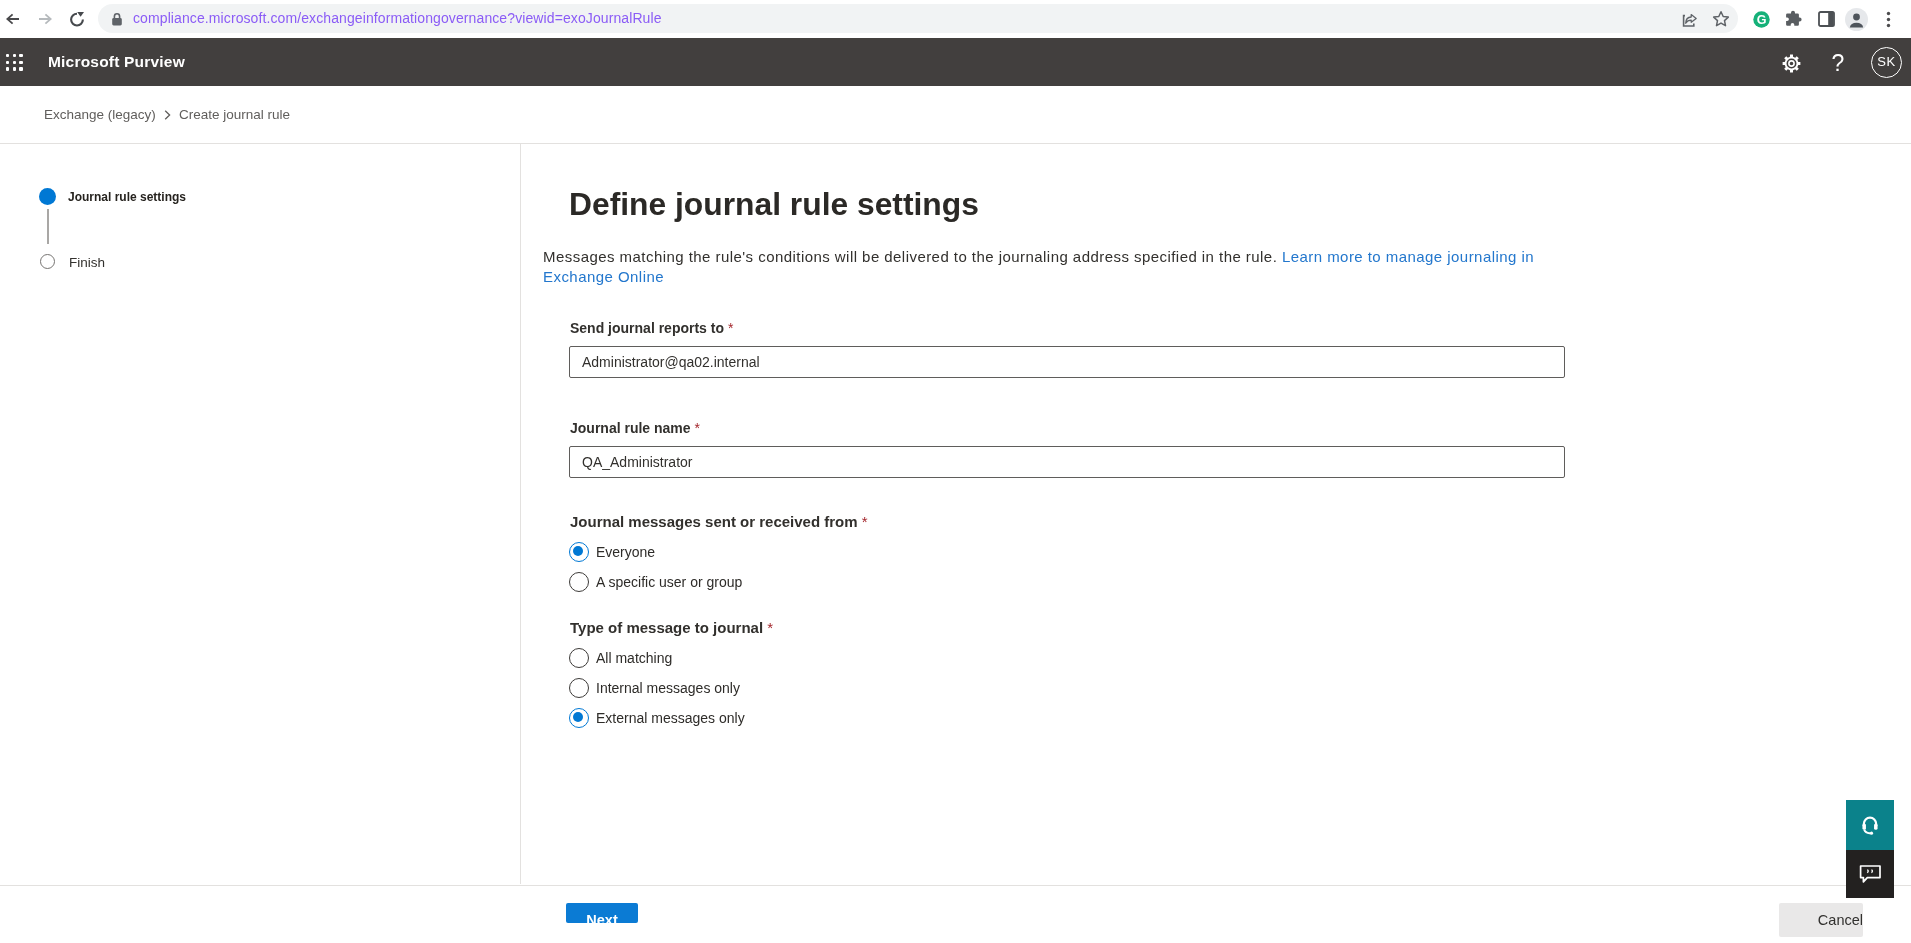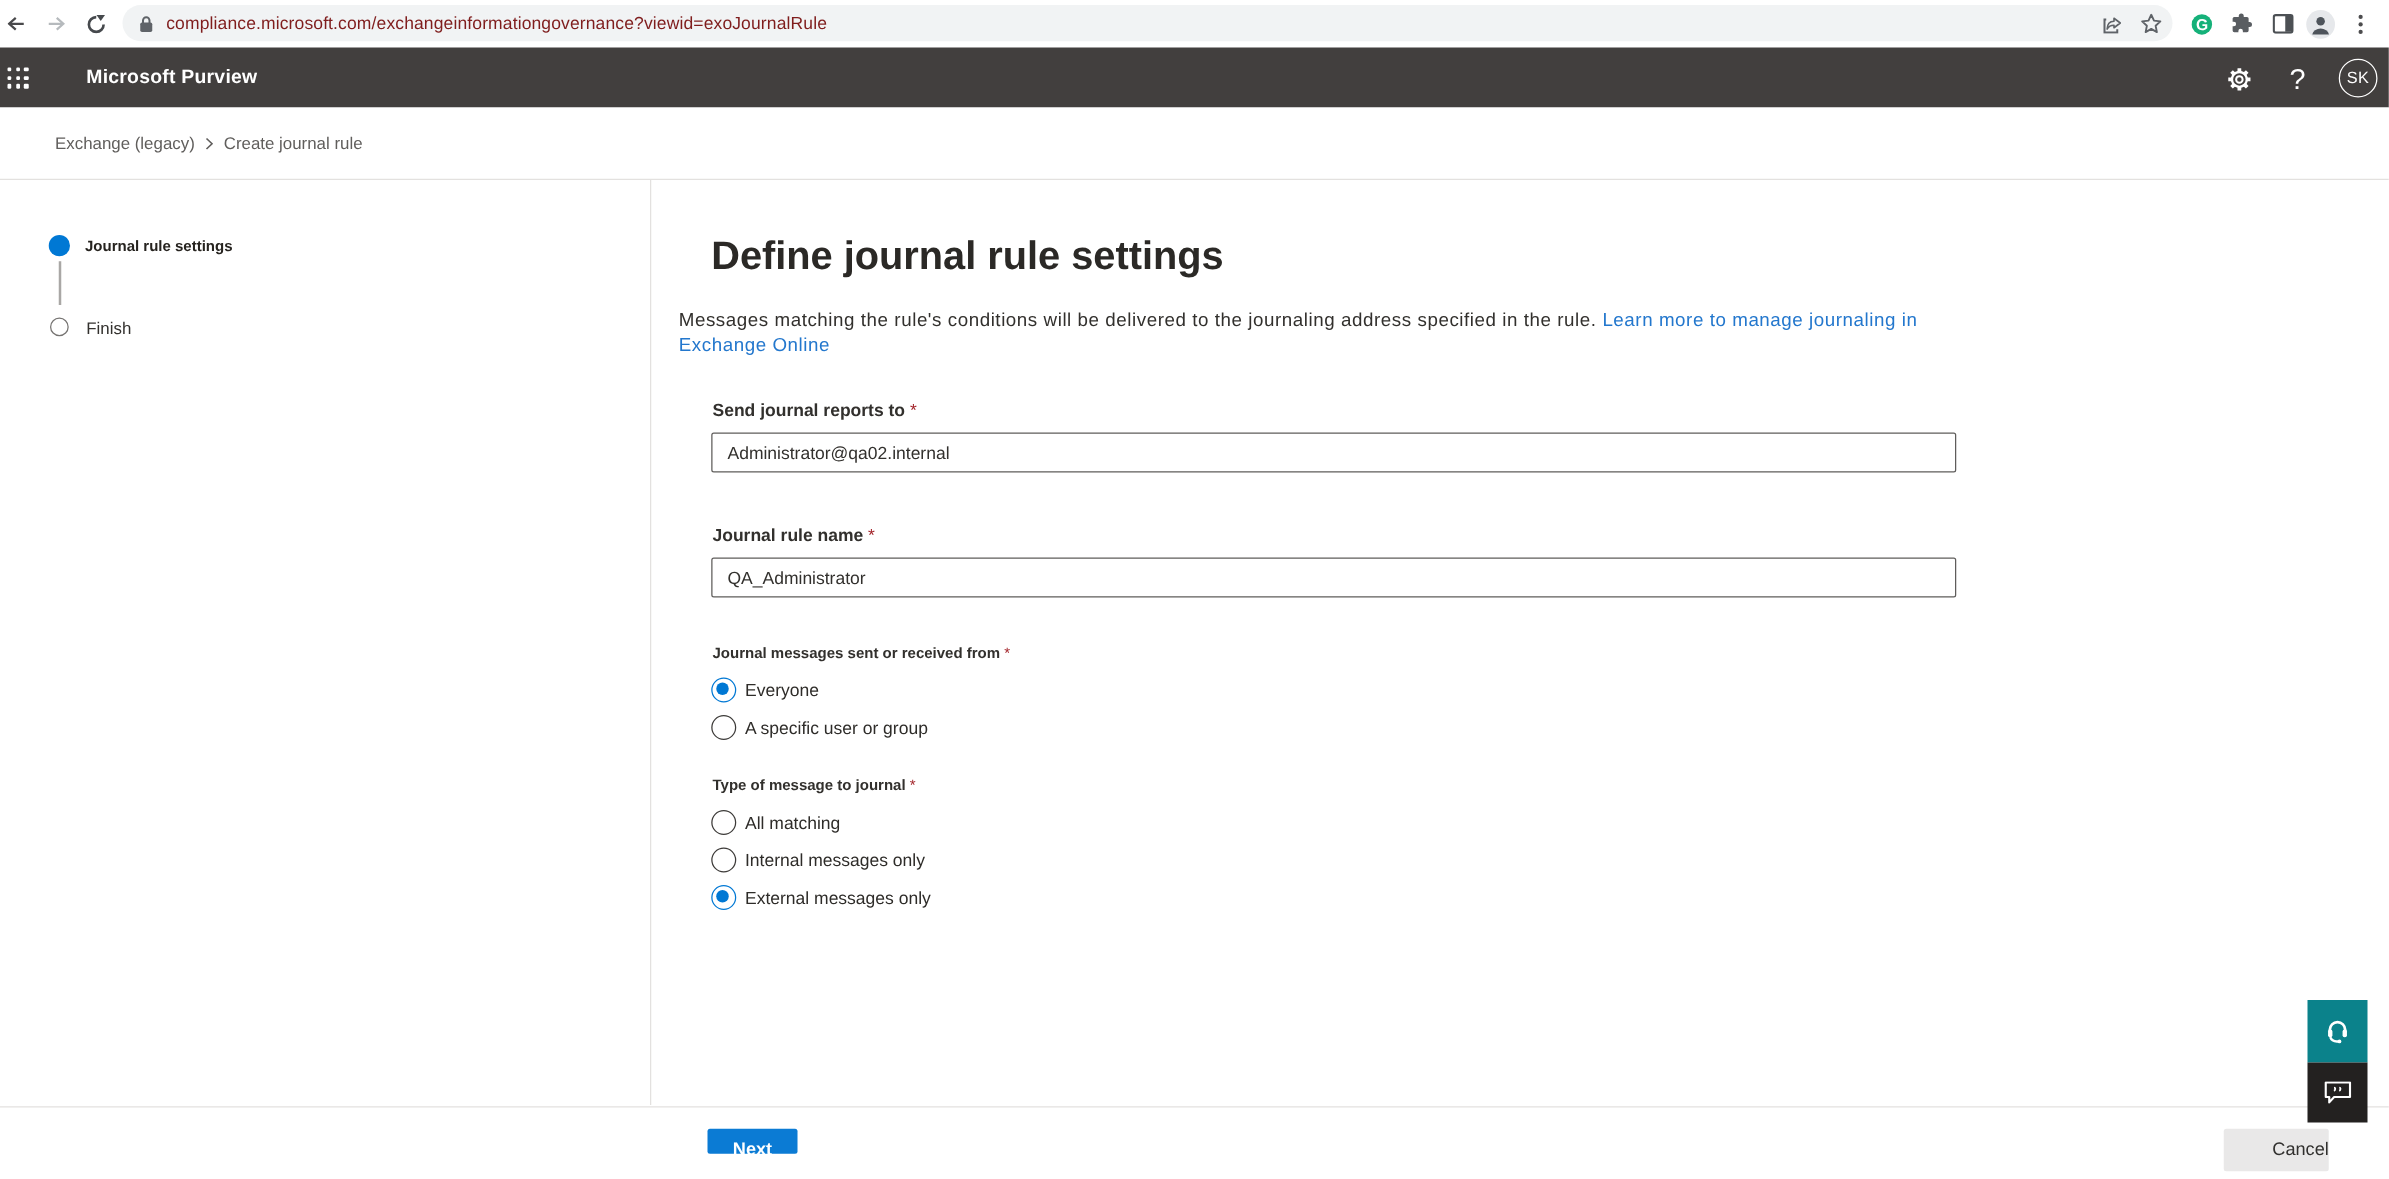--- a/index.html
+++ b/index.html
@@ -5,30 +5,30 @@
 * { margin:0; padding:0; box-sizing:border-box; }
 html,body { width:1911px; height:943px; overflow:hidden; background:#fff;
   font-family:"Liberation Sans", sans-serif; }
 .abs { position:absolute; }
 
 
 #toolbar { position:absolute; left:0; top:0; width:1911px; height:38px; background:#fff; }
 #pill { position:absolute; left:98px; top:4px; width:1640px; height:29px;
   background:#f1f3f4; border-radius:15px; }
 #url { position:absolute; left:133px; top:0; height:46px; line-height:37px;
-  font-size:14px; color:#7f1d1d; letter-spacing:0.1px; }
+  font-size:14px; color:#8b5cf6; letter-spacing:0.1px; }
 
 
 #appbar { position:absolute; left:0; top:38px; width:1911px; height:48px; background:#423f3e; }
 #waffle { position:absolute; left:6px; top:16px; width:17px; height:17px;
   display:grid; grid-template-columns:repeat(3,3.4px); grid-template-rows:repeat(3,3.4px);
   gap:3.3px; }
 #waffle i { background:#fff; border-radius:1px; }
 #brand { position:absolute; left:48px; top:0; height:48px; line-height:48px;
-  color:#fff; font-size:15.5px; font-weight:700; letter-spacing:0.2px;margin-left:21px; }
+  color:#fff; font-size:15.5px; font-weight:700; letter-spacing:0.2px; }
 #sk { position:absolute; left:1871px; top:9px; width:31px; height:31px; border-radius:50%;
   border:1.6px solid #fff; color:#fff; font-size:13px; text-align:center; line-height:28px;
   letter-spacing:0.5px; }
 #helpq { position:absolute; left:1828px; top:0px; width:20px; height:48px; color:#fff;
   font-size:23px; font-weight:400; text-align:center; line-height:50px; }
 
 
 #crumbbar { position:absolute; left:0; top:86px; width:1911px; height:58px; background:#fff;
   border-bottom:1px solid #e3e1df;padding-left:40px; }
 #crumbbar .bc { position:absolute; top:0; height:57px; line-height:57px; font-size:13.5px;
@@ -46,21 +46,21 @@
   border-radius:50%; background:#fff; border:1.8px solid #767472; }
 #step2txt { position:absolute; left:69px; top:255px; font-size:13.5px; line-height:16px; color:#33312e; }
 
 
 #h1 { position:absolute; left:569px; top:184px; font-size:31.8px; line-height:40px; font-weight:700;
   color:#2b2926; letter-spacing:0; }
 #desc { position:absolute; left:543px; top:246.6px; font-size:15px; line-height:20.4px;
   letter-spacing:0.45px; color:#32302d; }
 #desc a { color:#2377cd; text-decoration:none; }
 .flabel { position:absolute; left:570px; font-size:14px; line-height:20px; font-weight:700; color:#32302d; }
-.flabel.gl { font-size:12px; }
+.flabel.gl { font-size:15px; }
 .flabel .req { color:#a4262c; font-weight:400; }
 .tinput { position:absolute; left:569px; width:996px; height:32px; border:1px solid #5f5d5b;
   border-radius:2px; background:#fff; font-size:14px; color:#32302d; line-height:30px;
   padding-left:12px; }
 .radiorow { position:absolute; left:569px; height:20px; }
 .radiorow .ro { position:absolute; left:0; top:0; width:20px; height:20px; border-radius:50%;
   border:1.4px solid #3d3b39; background:#fff; }
 .radiorow .rs { position:absolute; left:0; top:0; width:20px; height:20px; border-radius:50%;
   border:1.8px solid #0078d4; background:#fff; }
 .radiorow .rs i { position:absolute; left:3.1px; top:3.1px; width:10px; height:10px;

